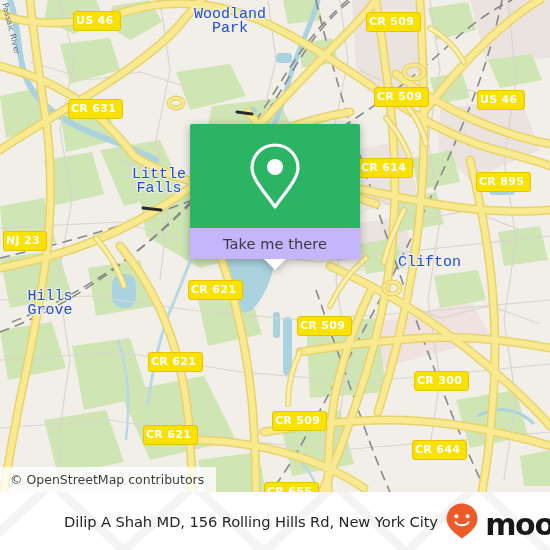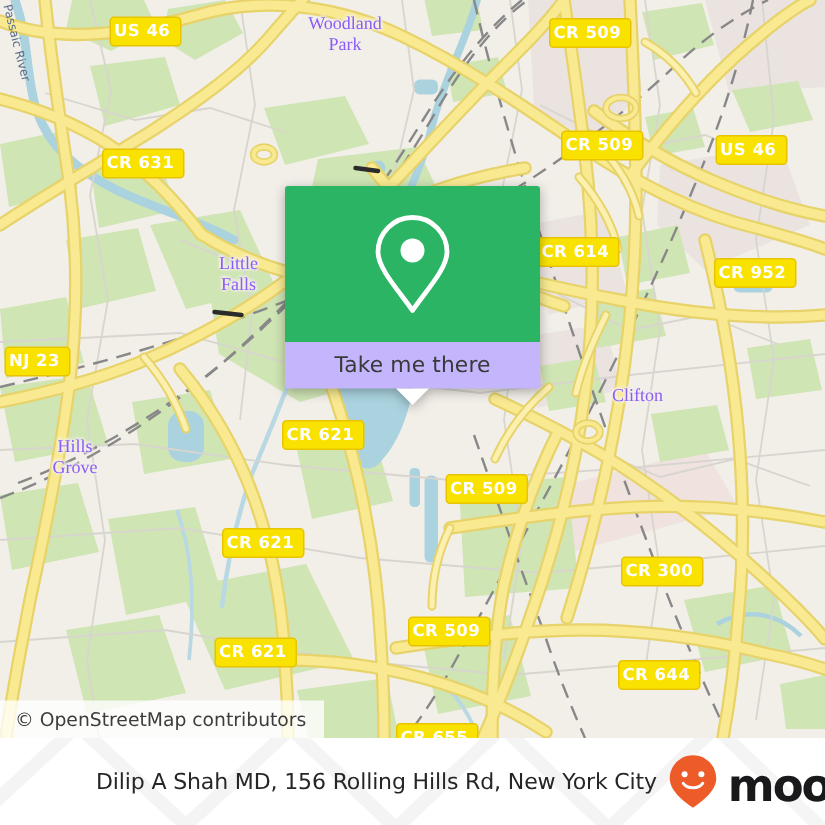--- a/index.html
+++ b/index.html
@@ -31,23 +31,23 @@
     overflow: hidden;
   }
   .map-svg {
     position: absolute;
     left: 0; top: 0;
   }
 
   
   .place-label {
     position: absolute;
-    color: #8b5cf6;
-    font-family: Liberation Serif, serif;
-    font-size: 12px;
+    color: #1d4ed8;
+    font-family: Liberation Mono, monospace;
+    font-size: 15px;
     line-height: 14px;
     text-align: center;
     white-space: pre;
     text-shadow:
        1px  0px 1.6px #f2efe9,
       -1px  0px 1.6px #f2efe9,
        0px  1px 1.6px #f2efe9,
        0px -1px 1.6px #f2efe9,
        1px  1px 1.6px #f2efe9,
       -1px -1px 1.6px #f2efe9;
@@ -399,21 +399,21 @@
     <div class="place-label" style="left:17px; top:290px; width:66px;">Hills
 Grove</div>
     <div class="place-label" style="left:398px; top:256px; width:54px;">Clifton</div>
 
     <div class="shield" style="left:73px;  top:11px;">US 46</div>
     <div class="shield" style="left:366px; top:12px;">CR 509</div>
     <div class="shield" style="left:374px; top:87px;">CR 509</div>
     <div class="shield" style="left:477px; top:90px;">US 46</div>
     <div class="shield" style="left:68px;  top:99px;">CR 631</div>
     <div class="shield" style="left:358px; top:158px;">CR 614</div>
-    <div class="shield" style="left:476px; top:172px;">CR 952</div>
+    <div class="shield" style="left:476px; top:172px;">CR 895</div>
     <div class="shield" style="left:3px;   top:231px;">NJ 23</div>
     <div class="shield" style="left:188px; top:280px;">CR 621</div>
     <div class="shield" style="left:297px; top:316px;">CR 509</div>
     <div class="shield" style="left:148px; top:352px;">CR 621</div>
     <div class="shield" style="left:414px; top:371px;">CR 300</div>
     <div class="shield" style="left:272px; top:411px;">CR 509</div>
     <div class="shield" style="left:143px; top:425px;">CR 621</div>
     <div class="shield" style="left:412px; top:440px;">CR 644</div>
     <div class="shield" style="left:264px; top:482px;">CR 655</div>
 

